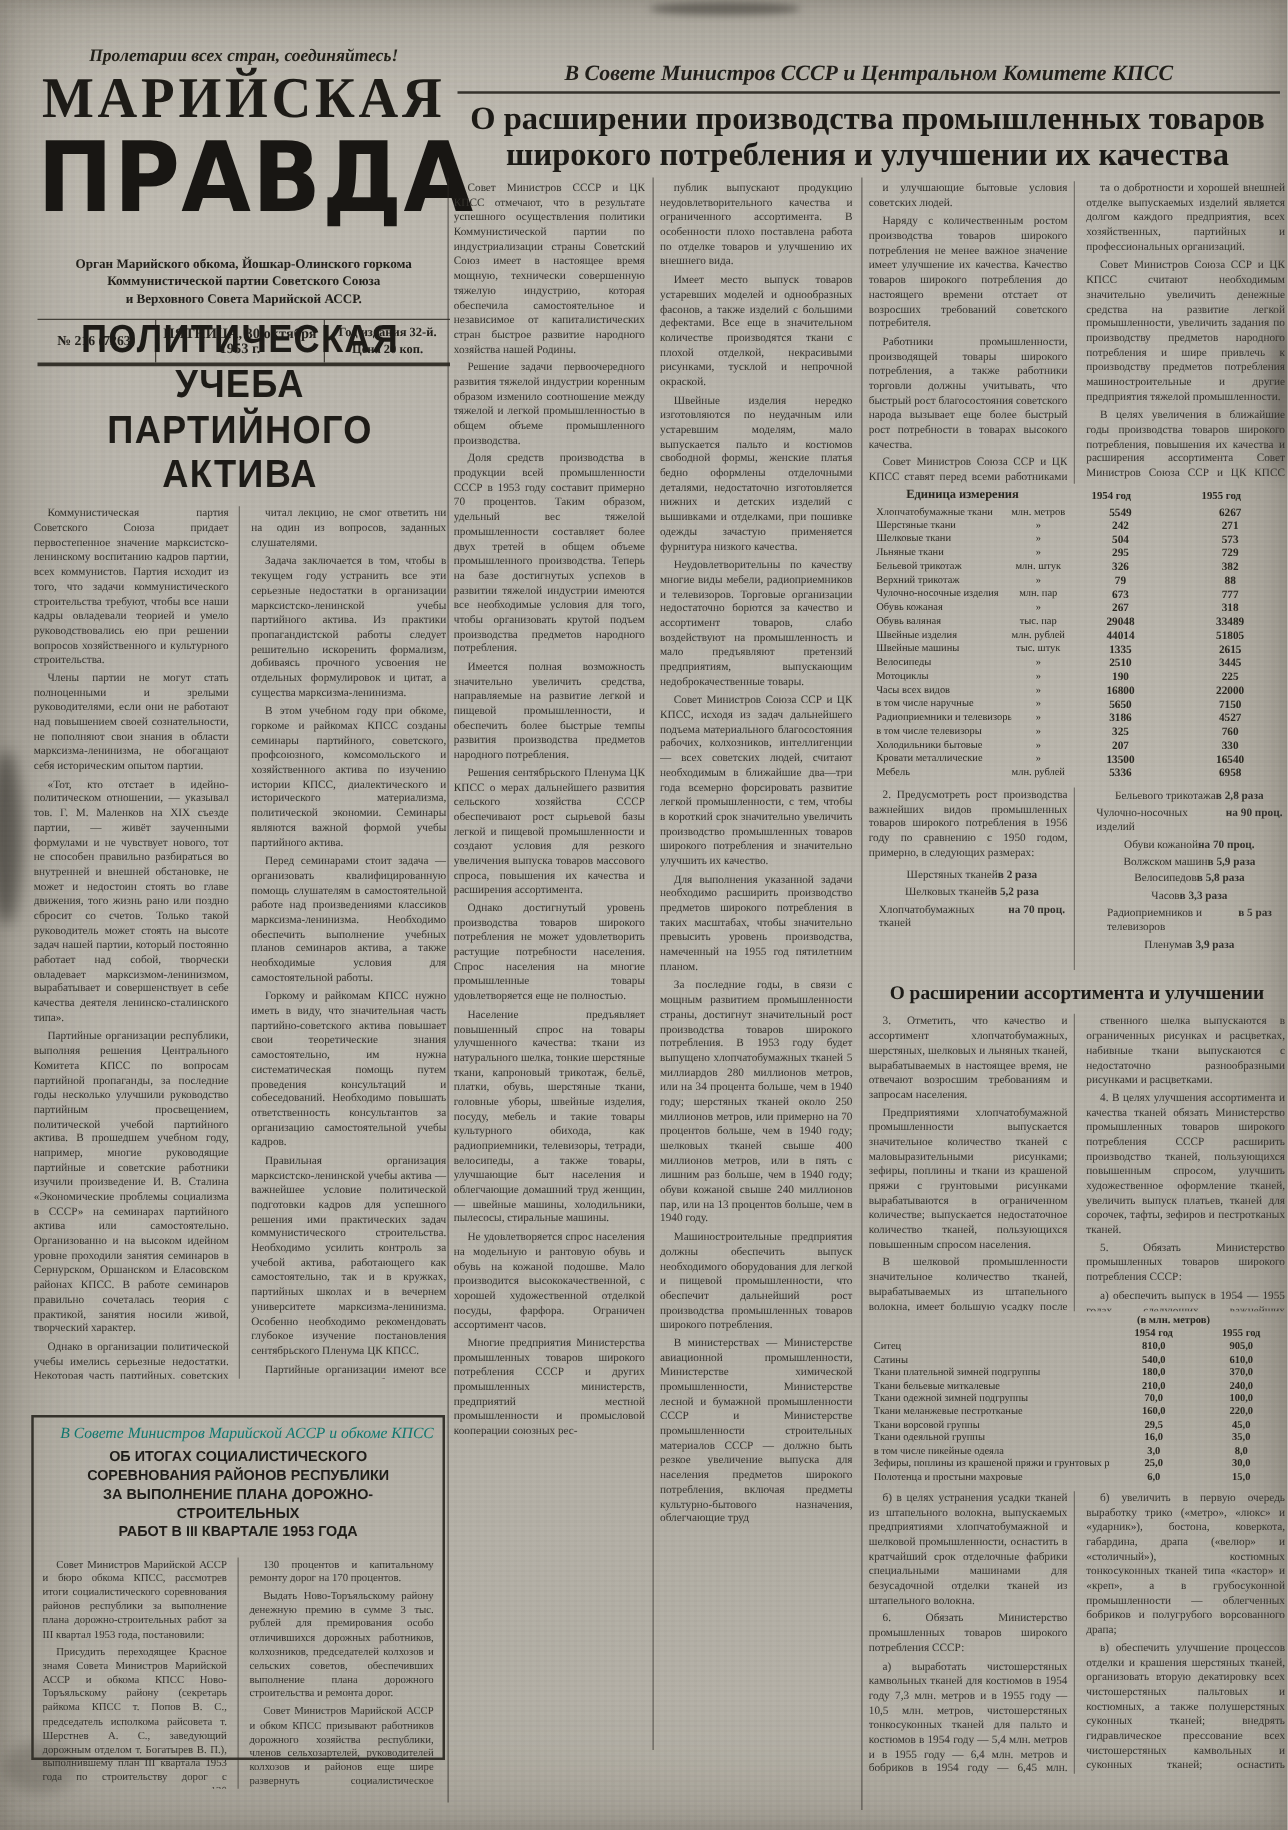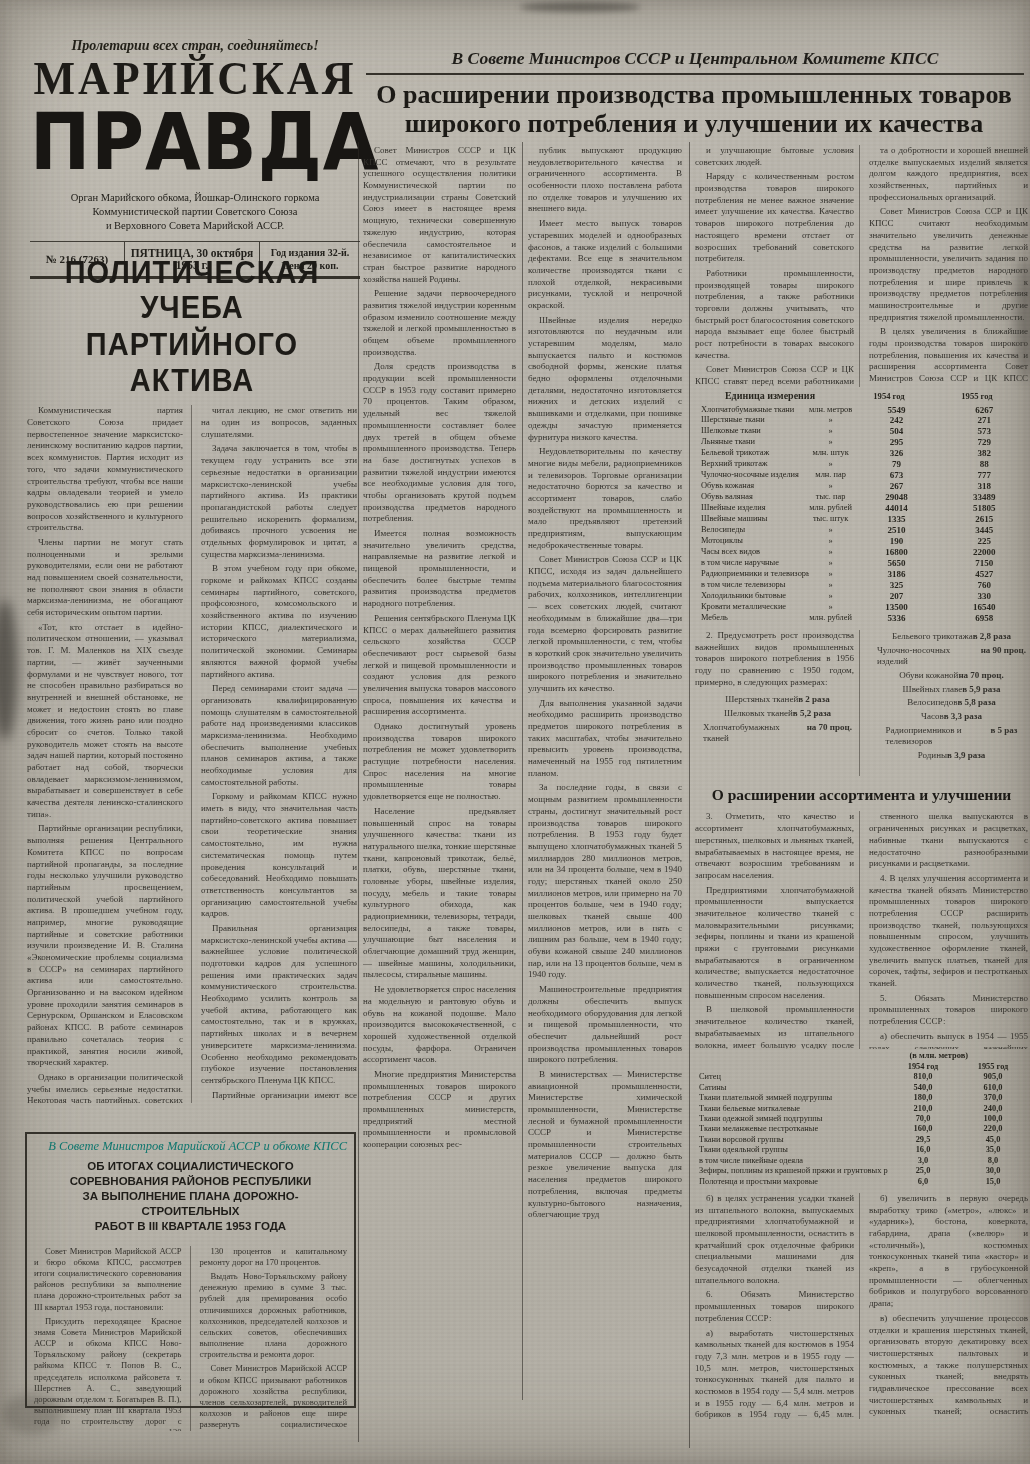--- a/index.html
+++ b/index.html
@@ -17,21 +17,21 @@
   .b3{right:-6px;top:260px;width:22px;height:120px;background:rgba(40,37,32,.3);}
   .b4{left:520px;top:2px;width:120px;height:10px;background:rgba(30,28,24,.45);filter:blur(3px);}
 
   
   .masthead{position:absolute;left:30px;top:38px;width:330px;text-align:center;}
   .slogan{font-style:italic;font-weight:bold;font-size:14px;color:#232119;}
   .mh-title1{font-family:"Liberation Serif",serif;font-weight:bold;font-size:44px;line-height:1.05;
              letter-spacing:3px;color:#1d1b17;transform:scaleY(1.05);margin-top:2px;}
   .mh-title2{font-family:"DejaVu Sans",sans-serif;font-weight:900;font-size:72px;line-height:.95;
              letter-spacing:1px;color:#181613;transform:scaleY(1.08);margin-top:6px;}
-  .mh-organ{font-size:10.5px;font-weight:normal;line-height:1.35;margin-top:14px;color:#23211c;}
+  .mh-organ{font-size:10.5px;font-weight:bold;line-height:1.35;margin-top:28px;color:#23211c;}
   .dateline{margin-top:8px;border-top:1px solid #413e37;border-bottom:3px solid #35322b;
             display:flex;align-items:stretch;font-weight:bold;font-size:11px;color:#23211c;}
   .dateline .dcell{padding:4px 4px;display:flex;flex-direction:column;justify-content:center;}
   .dcell.num{width:86px;border-right:1px solid #413e37;}
   .dcell.date{flex:1;border-right:1px solid #413e37;font-size:11.5px;}
   .dcell.yr{width:92px;font-size:10px;line-height:1.3;}
 
   
   .kicker-top{position:absolute;left:366px;top:48px;width:658px;text-align:center;
               font-style:italic;font-weight:bold;font-size:17.5px;color:#201e1a;
@@ -398,41 +398,41 @@
             <span class="gl">Чулочно-носочных изделий</span>
             <span class="gv">на 90 проц.</span>
           </div>
 
           <div class="growth-row">
             <span class="gl">Обуви кожаной</span>
             <span class="gv">на 70 проц.</span>
           </div>
 
           <div class="growth-row">
-            <span class="gl">Швейных главе</span>
+            <span class="gl">Волжском машин</span>
             <span class="gv">в 5,9 раза</span>
           </div>
 
           <div class="growth-row">
             <span class="gl">Велосипедов</span>
             <span class="gv">в 5,8 раза</span>
           </div>
 
           <div class="growth-row">
             <span class="gl">Часов</span>
             <span class="gv">в 3,3 раза</span>
           </div>
 
           <div class="growth-row">
             <span class="gl">Радиоприемников и телевизоров</span>
             <span class="gv">в 5 раз</span>
           </div>
 
           <div class="growth-row">
-            <span class="gl">Родины</span>
+            <span class="gl">Пленума</span>
             <span class="gv">в 3,9 раза</span>
           </div>
         </div>
     </div>
   </div>
 
   <div class="sec-head">
     <div>О расширении ассортимента и улучшении</div>
   </div>
 

